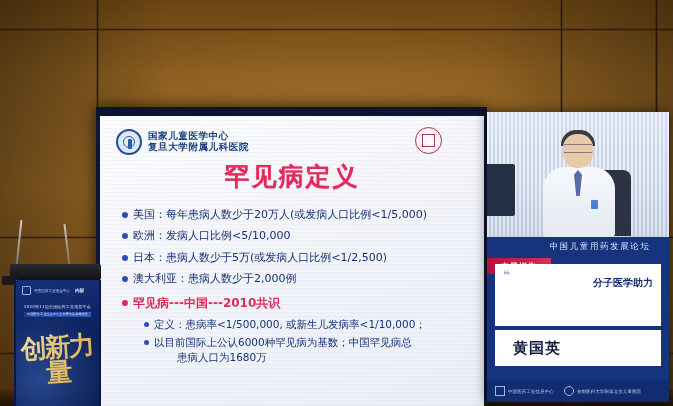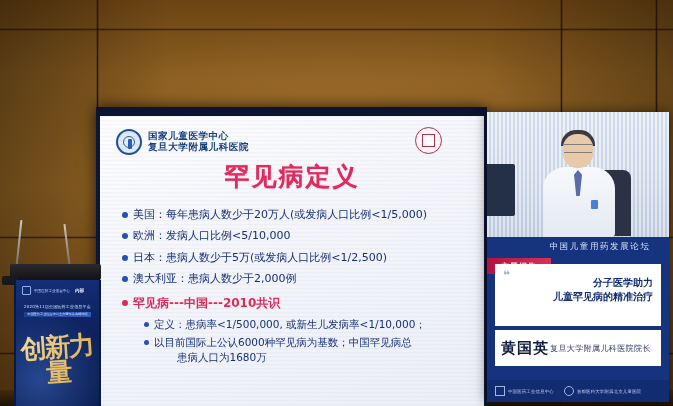--- a/index.html
+++ b/index.html
@@ -97,21 +97,21 @@
        background:linear-gradient(90deg,#b4123c,#d4315b);
        display:flex;align-items:center;justify-content:center;}
   .pip-tag span{font-size:8px;color:#ffe9ef;font-weight:bold;letter-spacing:1px;}
 
   .pip-card{position:absolute;left:8px;top:152px;width:166px;height:62px;background:#fff;}
   .quote{position:absolute;left:8px;top:5px;font-size:12px;color:#9fb4dd;font-weight:bold;line-height:1;}
   .pip-title{position:absolute;left:10px;right:8px;top:12px;text-align:right;
       font-size:10px;font-weight:bold;color:#132d6e;line-height:1.42;}
 
   .pip-name{position:absolute;left:8px;top:218px;width:166px;height:36px;background:#fff;
-      display:flex;align-items:center;gap:1px;padding-left:6px;box-sizing:border-box;}
+      display:flex;align-items:center;gap:1px;padding-left:18px;box-sizing:border-box;}
   .pip-name .nm{font-size:15px;font-weight:bold;color:#101c3e;letter-spacing:1px;}
   .pip-name .rl{font-size:8px;color:#2a3a66;letter-spacing:.4px;}
 
   .pip-foot{position:absolute;left:0;right:0;bottom:0;height:22px;background:#122c72;
       display:flex;align-items:center;gap:10px;padding-left:8px;box-sizing:border-box;}
   .sp-logo{display:flex;align-items:center;gap:3px;}
   .sp-ic{width:10px;height:10px;border:1.2px solid #9fb6e6;box-sizing:border-box;}
   .sp-ic.rnd{border-radius:50%;}
   .sp-tx{font-size:4.4px;color:#bccdec;letter-spacing:.2px;white-space:nowrap;}
 
@@ -241,27 +241,25 @@
     </div>
 
     <div class="pip-tag">
       <span>主题报告</span>
     </div>
 
     <div class="pip-card">
       <div class="quote">❝</div>
       <div class="pip-title">
         <div>分子医学助力</div>
-        <div>儿童罕见病的精准治疗</div>
       </div>
     </div>
 
     <div class="pip-name">
       <div class="nm">黄国英</div>
-      <div class="rl">复旦大学附属儿科医院院长</div>
     </div>
 
     <div class="pip-foot">
       <div class="sp-logo">
         <div class="sp-ic"></div>
         <div class="sp-tx">中国医药工业信息中心</div>
       </div>
       <div class="sp-logo">
         <div class="sp-ic rnd"></div>
         <div class="sp-tx">首都医科大学附属北京儿童医院</div>

